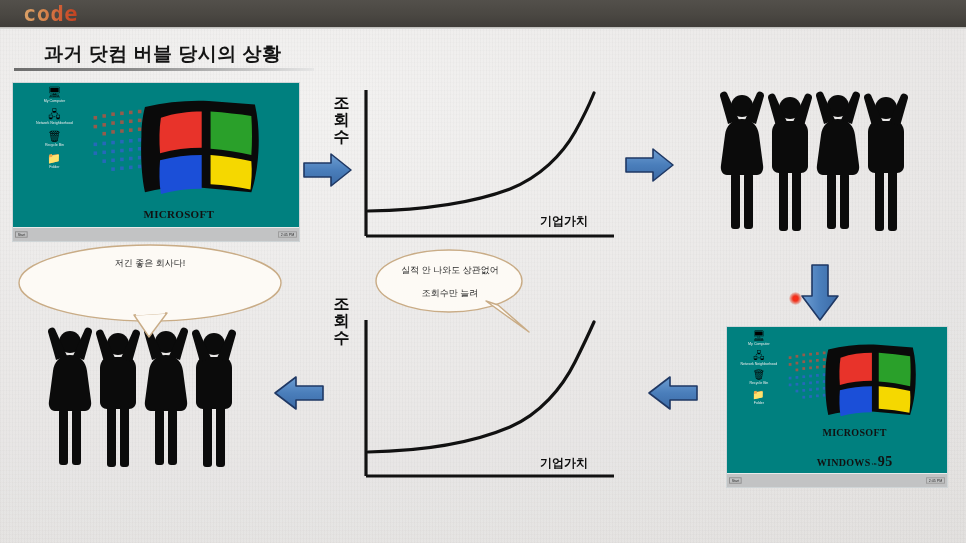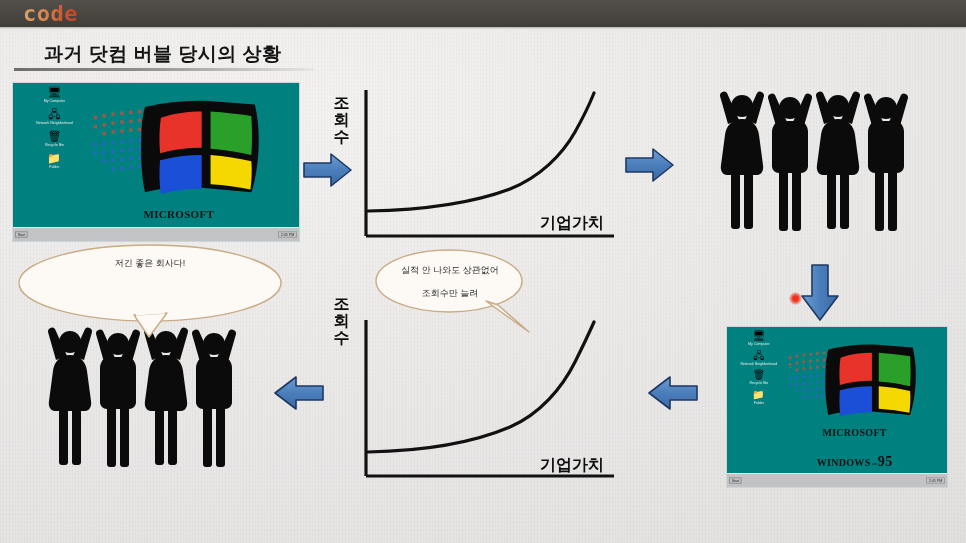--- a/index.html
+++ b/index.html
@@ -160,21 +160,21 @@
     font-weight: 700;
     font-size: 16px;
     color: #0d0d0d;
     line-height: 1.05;
     text-align: center;
     width: 17px;
   }
   .axis-xlab {
     position: absolute;
     font-weight: 700;
-    font-size: 16px;
+    font-size: 12px;
     color: #0d0d0d;
     white-space: nowrap;
   }
 
   
   .people { position: absolute; z-index: 12; }
   .people svg { display: block; }
 
   
   .arrow { position: absolute; z-index: 14; }

